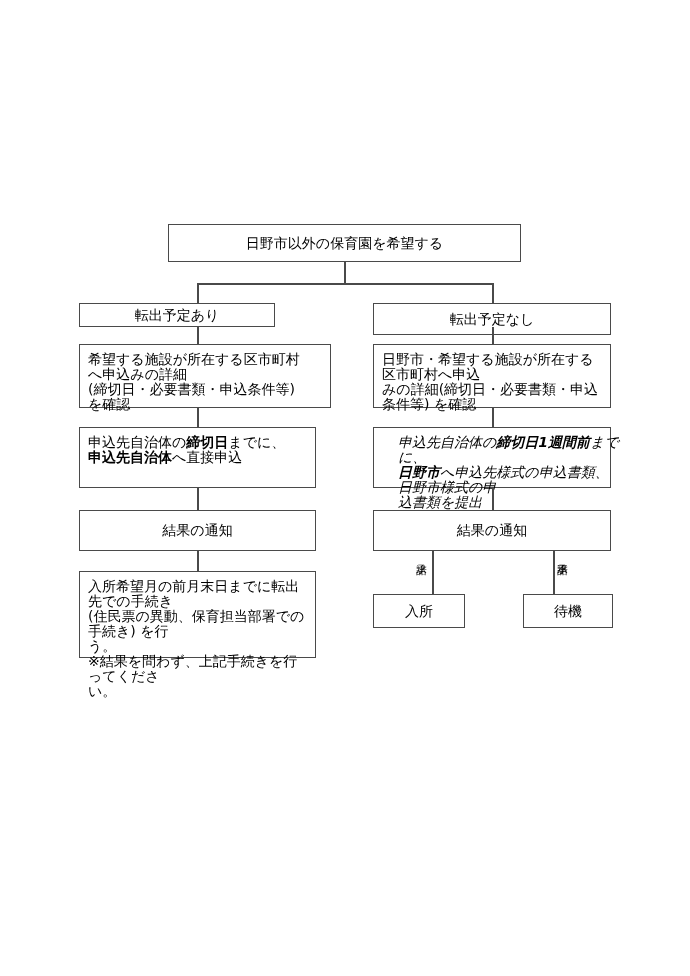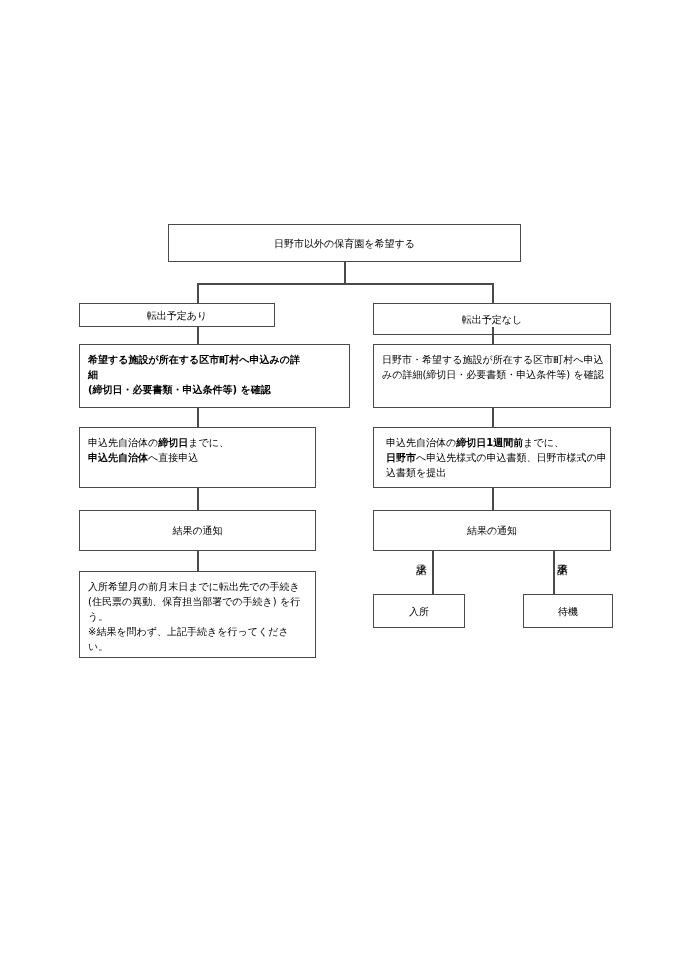--- a/index.html
+++ b/index.html
@@ -21,21 +21,21 @@
   }
   .box {
     position: absolute;
     box-sizing: border-box;
     border: 1.5px solid #4a4a4a;
     background: #ffffff;
   }
   .box-text {
     position: absolute;
     box-sizing: border-box;
-    font-size: 10px;
+    font-size: 14px;
     line-height: 15px;
     letter-spacing: 0px;
     white-space: pre-line;
     color: #000000;
   }
   
   .center-label {
     display: flex;
     align-items: center;
     justify-content: center;
@@ -82,21 +82,21 @@
   <div class="line vline" style="left:197px; top:283px; height:20px;"></div>
 
   <div class="line vline" style="left:492px; top:283px; height:20px;"></div>
 
   <div class="box" style="left:79px; top:303px; width:196px; height:24px;">
     <div class="box-text center-label">転出予定あり</div>
   </div>
 
   <div class="line vline" style="left:197px; top:327px; height:17px;"></div>
 
-  <div class="box" style="left:79px; top:344px; width:271px; height:64px;font-weight:bold;">
+  <div class="box" style="left:79px; top:344px; width:252px; height:64px;">
     <div class="box-text para" style="left:0; top:0; width:237px;"><span>希望する施設が所在する区市町村へ申込みの詳細</span><br><span>(締切日・必要書類・申込条件等) を確認</span></div>
   </div>
 
   <div class="line vline" style="left:197px; top:408px; height:19px;"></div>
 
   <div class="box" style="left:79px; top:427px; width:237px; height:61px;padding-left:44px;">
     <div class="box-text para" style="left:0; top:0; width:237px;"><span>申込先自治体の</span><span class="bold">締切日</span><span>までに、</span><br><span class="bold">申込先自治体</span><span>へ直接申込</span></div>
   </div>
 
   <div class="line vline" style="left:197px; top:488px; height:22px;"></div>
@@ -122,21 +122,21 @@
   <div class="line vline" style="left:492px; top:327px; height:17px;"></div>
 
   <div class="box" style="left:373px; top:344px; width:238px; height:64px;">
     <div class="box-text para" style="left:0; top:0; width:238px;">日野市・希望する施設が所在する区市町村へ申込
 みの詳細(締切日・必要書類・申込条件等) を確認</div>
   </div>
 
   <div class="line vline" style="left:492px; top:408px; height:19px;"></div>
 
   <div class="box" style="left:373px; top:427px; width:238px; height:61px;">
-    <div class="box-text para" style="left:4px; top:0; width:238px;"><span>申込先自治体の</span><span class="bold">締切日1週間前</span><span>までに、</span><br><span class="bold">日野市</span><span>へ申込先様式の申込書類、日野市様式の申
+    <div class="box-text para" style="left:16px; top:0; width:238px;font-style:italic;"><span>申込先自治体の</span><span class="bold">締切日1週間前</span><span>までに、</span><br><span class="bold">日野市</span><span>へ申込先様式の申込書類、日野市様式の申
 込書類を提出</span></div>
   </div>
 
   <div class="line vline" style="left:492px; top:488px; height:22px;"></div>
 
   <div class="box" style="left:373px; top:510px; width:238px; height:41px;">
     <div class="box-text center-label">結果の通知</div>
   </div>
 
   <div class="line vline" style="left:432px; top:551px; height:43px;"></div>

